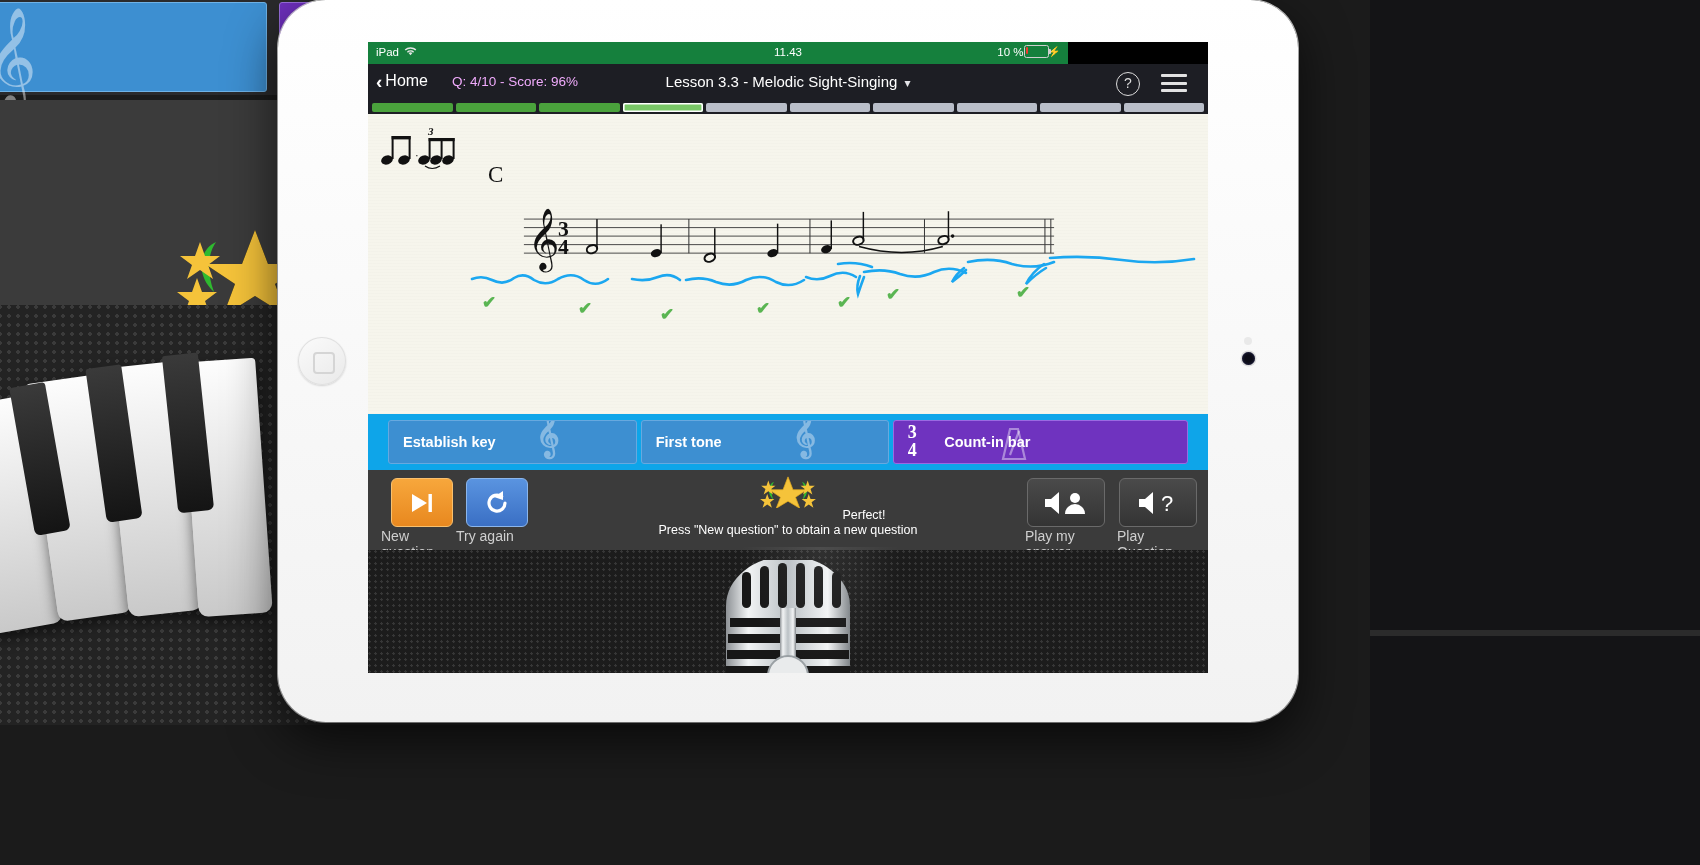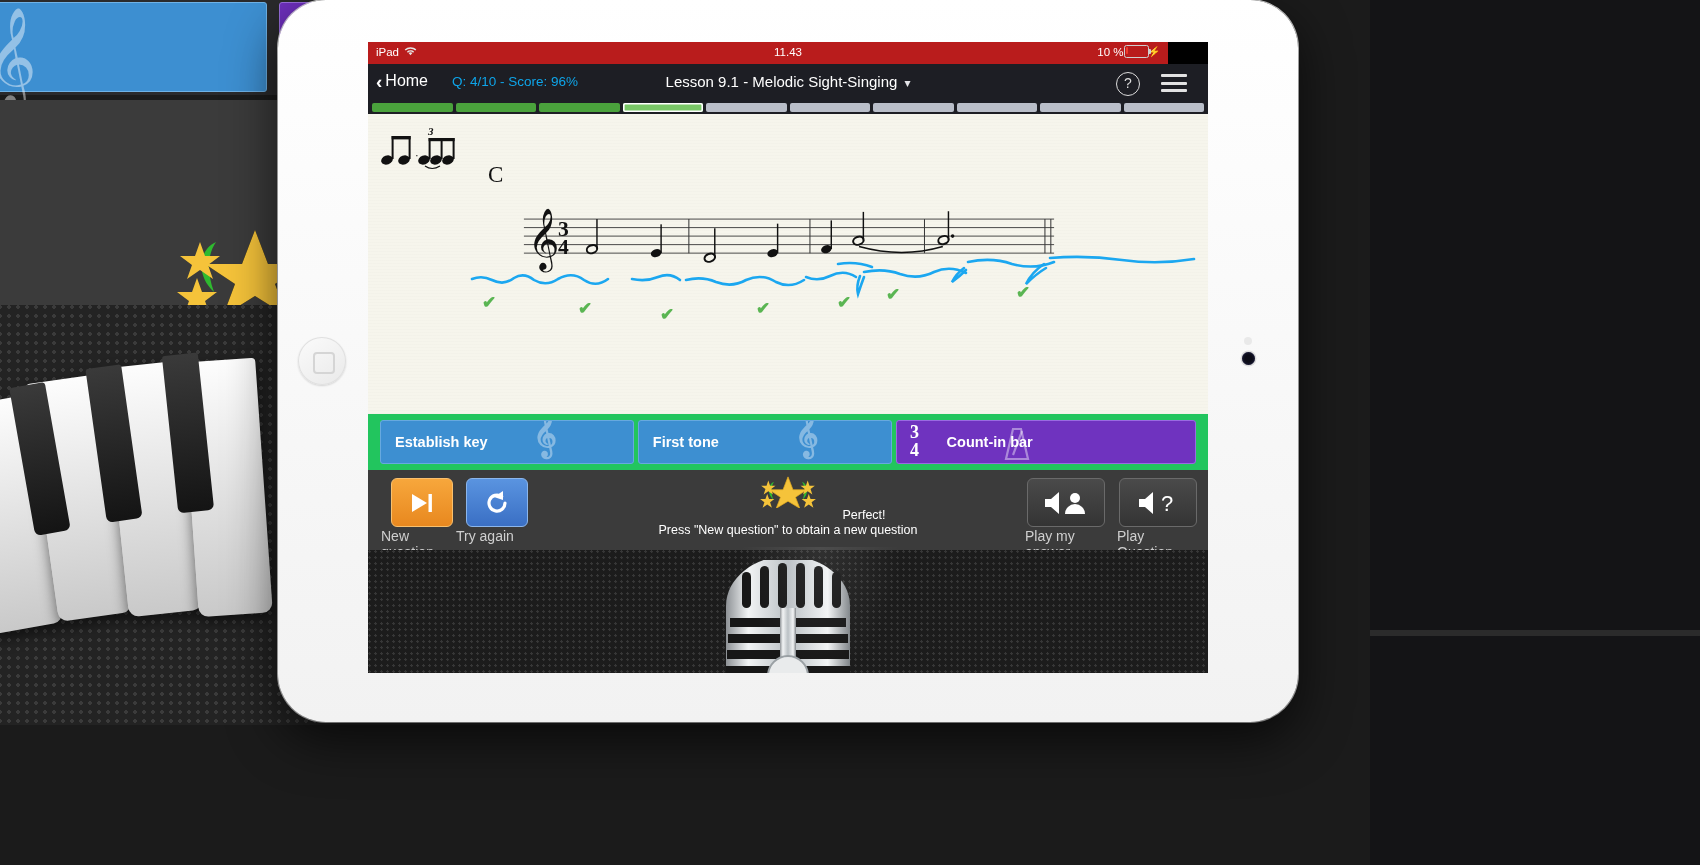--- a/index.html
+++ b/index.html
@@ -40,34 +40,34 @@
   #home-button{position:absolute;left:298px;top:337px;width:48px;height:48px;border-radius:50%;
     background:linear-gradient(145deg,#fbfbfb,#e9e9e9);box-shadow:inset 0 0 0 1px #e0e0e0, 0 1px 2px rgba(0,0,0,.15);}
   #home-button .sq{position:absolute;left:15px;top:15px;width:18px;height:18px;border:2px solid #d5d5d5;border-radius:4px;}
   #cam{position:absolute;left:1242px;top:352px;width:13px;height:13px;border-radius:50%;background:#0b0b16;box-shadow:inset 0 0 3px #2b2b55,0 0 0 1.5px #dcdcdc;}
   #cam-dot{position:absolute;left:1244px;top:337px;width:8px;height:8px;border-radius:50%;background:#e9e9e9;}
 
   
   #screen{position:absolute;left:368px;top:42px;width:840px;height:631px;background:#000;overflow:hidden;}
 
   
-  .statusbar{position:absolute;left:0;top:0;width:800px;height:22px;background:#b91c1c;color:#fff;font-size:11.5px;}
+  .statusbar{position:absolute;left:0;top:0;width:700px;height:22px;background:#15803d;color:#fff;font-size:11.5px;}
   .sb-left{position:absolute;left:8px;top:4px;display:flex;align-items:center;gap:5px;}
   .sb-center{position:absolute;left:0;top:4px;width:840px;text-align:center;}
   .sb-right{position:absolute;right:7px;top:3px;display:flex;align-items:center;}
   .batt{width:23px;height:11px;border:1px solid #cfcfcf;border-radius:2.5px;position:relative;}
   .batt:after{content:"";position:absolute;right:-3.5px;top:3px;width:2px;height:5px;background:#cfcfcf;border-radius:0 1px 1px 0;}
   .batt-fill{position:absolute;left:1px;top:1px;height:7px;width:2.5px;background:#f03b2d;border-radius:1px;}
   .bolt{font-size:10px;color:#d8d8d8;}
 
   
   .navbar{position:absolute;left:0;top:22px;width:840px;height:37px;background:#1d1e24;color:#fff;}
   .nav-home{position:absolute;left:8px;top:8px;display:flex;align-items:center;gap:3px;font-size:16px;color:#fff;}
   .chev-left{font-size:19px;line-height:15px;font-weight:700;}
-  .nav-qscore{position:absolute;left:84px;top:10px;font-size:13.5px;color:#0ea5e9;}
+  .nav-qscore{position:absolute;left:84px;top:10px;font-size:13.5px;color:#f0abfc;}
   .nav-title{position:absolute;left:0;top:9px;width:840px;text-align:center;font-size:15px;color:#fff;pointer-events:none;}
   .nav-title .tri{font-size:12px;color:#e4e4e8;margin-left:7px;}
   .nav-help{position:absolute;left:748px;top:8px;width:22px;height:22px;border:1.6px solid #dcdcdc;border-radius:50%;color:#dcdcdc;font-size:14px;text-align:center;line-height:20px;}
   .nav-burger{position:absolute;left:793px;top:10px;width:26px;height:18px;display:flex;flex-direction:column;justify-content:space-between;}
   .nav-burger i{display:block;height:3px;background:#e2e2e2;border-radius:1px;}
 
   
   .progress{position:absolute;left:0;top:59px;width:840px;height:13px;background:#1d1e24;display:flex;gap:3px;padding:2px 4px;box-sizing:border-box;}
   .seg{flex:1;border-radius:2px;background:#b9bec9;}
   .seg.done{background:#4aa23c;}
@@ -78,21 +78,21 @@
   .score:before{content:"";position:absolute;inset:0;opacity:.55;
     background:repeating-linear-gradient(0deg, rgba(0,0,0,.018) 0 1px, transparent 1px 3px);}
   .tempo{position:absolute;left:12px;top:12px;display:flex;align-items:flex-end;gap:6px;}
   .keyletter{position:absolute;left:120px;top:48px;font-size:23px;color:#111;font-family:"Liberation Serif",serif;}
   .staffbox{position:absolute;left:16px;top:92px;width:810px;height:72px;}
   .bluetrace{position:absolute;left:0;top:0;width:840px;height:300px;pointer-events:none;}
   .checks{position:absolute;left:0;top:0;width:840px;height:300px;pointer-events:none;}
   .chk{position:absolute;color:#5ab552;font-size:17px;font-weight:700;}
 
   
-  .actionrow{position:absolute;left:0;top:372px;width:840px;height:56px;background:#22c55e;display:flex;align-items:center;gap:4px;padding:0 12px;box-sizing:border-box;}
+  .actionrow{position:absolute;left:0;top:372px;width:840px;height:56px;background:#0ea5e9;display:flex;align-items:center;gap:4px;padding:0 20px;box-sizing:border-box;}
   .abtn{height:44px;border-radius:3px;display:flex;align-items:center;position:relative;color:#fff;font-size:14.5px;font-weight:700;padding-left:14px;box-sizing:border-box;overflow:hidden;}
   .abtn.blue{background:#3d8fd1;border:1px solid #67a9df;flex:1.06;}
   .abtn.purple{background:#6f33bf;border:1px solid #9a6ae2;flex:1.17;}
   .abtn.green{background:#4cbb52;border:1px solid #79d07e;flex:1.0;}
   .abtn .ghost{position:absolute;color:rgba(255,255,255,.38);}
   .abtn .timesig{position:absolute;left:9px;top:2px;font-family:"Liberation Serif",serif;font-weight:700;line-height:18px;font-size:18px;text-align:center;width:18px;}
 
   
   .fbrow{position:absolute;left:0;top:428px;width:840px;height:80px;background:#3b3b3b;}
   .ctrl{position:absolute;top:8px;width:60px;height:47px;border-radius:6px;display:flex;align-items:center;justify-content:center;}
@@ -189,21 +189,21 @@
     </div>
   </div>
 
   <div class="navbar">
     <div class="nav-home">
       <span class="chev-left">‹</span>
       <span>Home</span>
     </div>
     <div class="nav-qscore">Q: 4/10 - Score: 96%</div>
     <div class="nav-title">
-      <span>Lesson 9.1 - Melodic Sight-Singing</span><span class="tri">▾</span>
+      <span>Lesson 3.3 - Melodic Sight-Singing</span><span class="tri">▾</span>
     </div>
     <div class="nav-help"><span>?</span></div>
     <div class="nav-burger">
         <i></i>
         <i></i>
         <i></i>
       </div>
   </div>
 
   <div class="progress">

